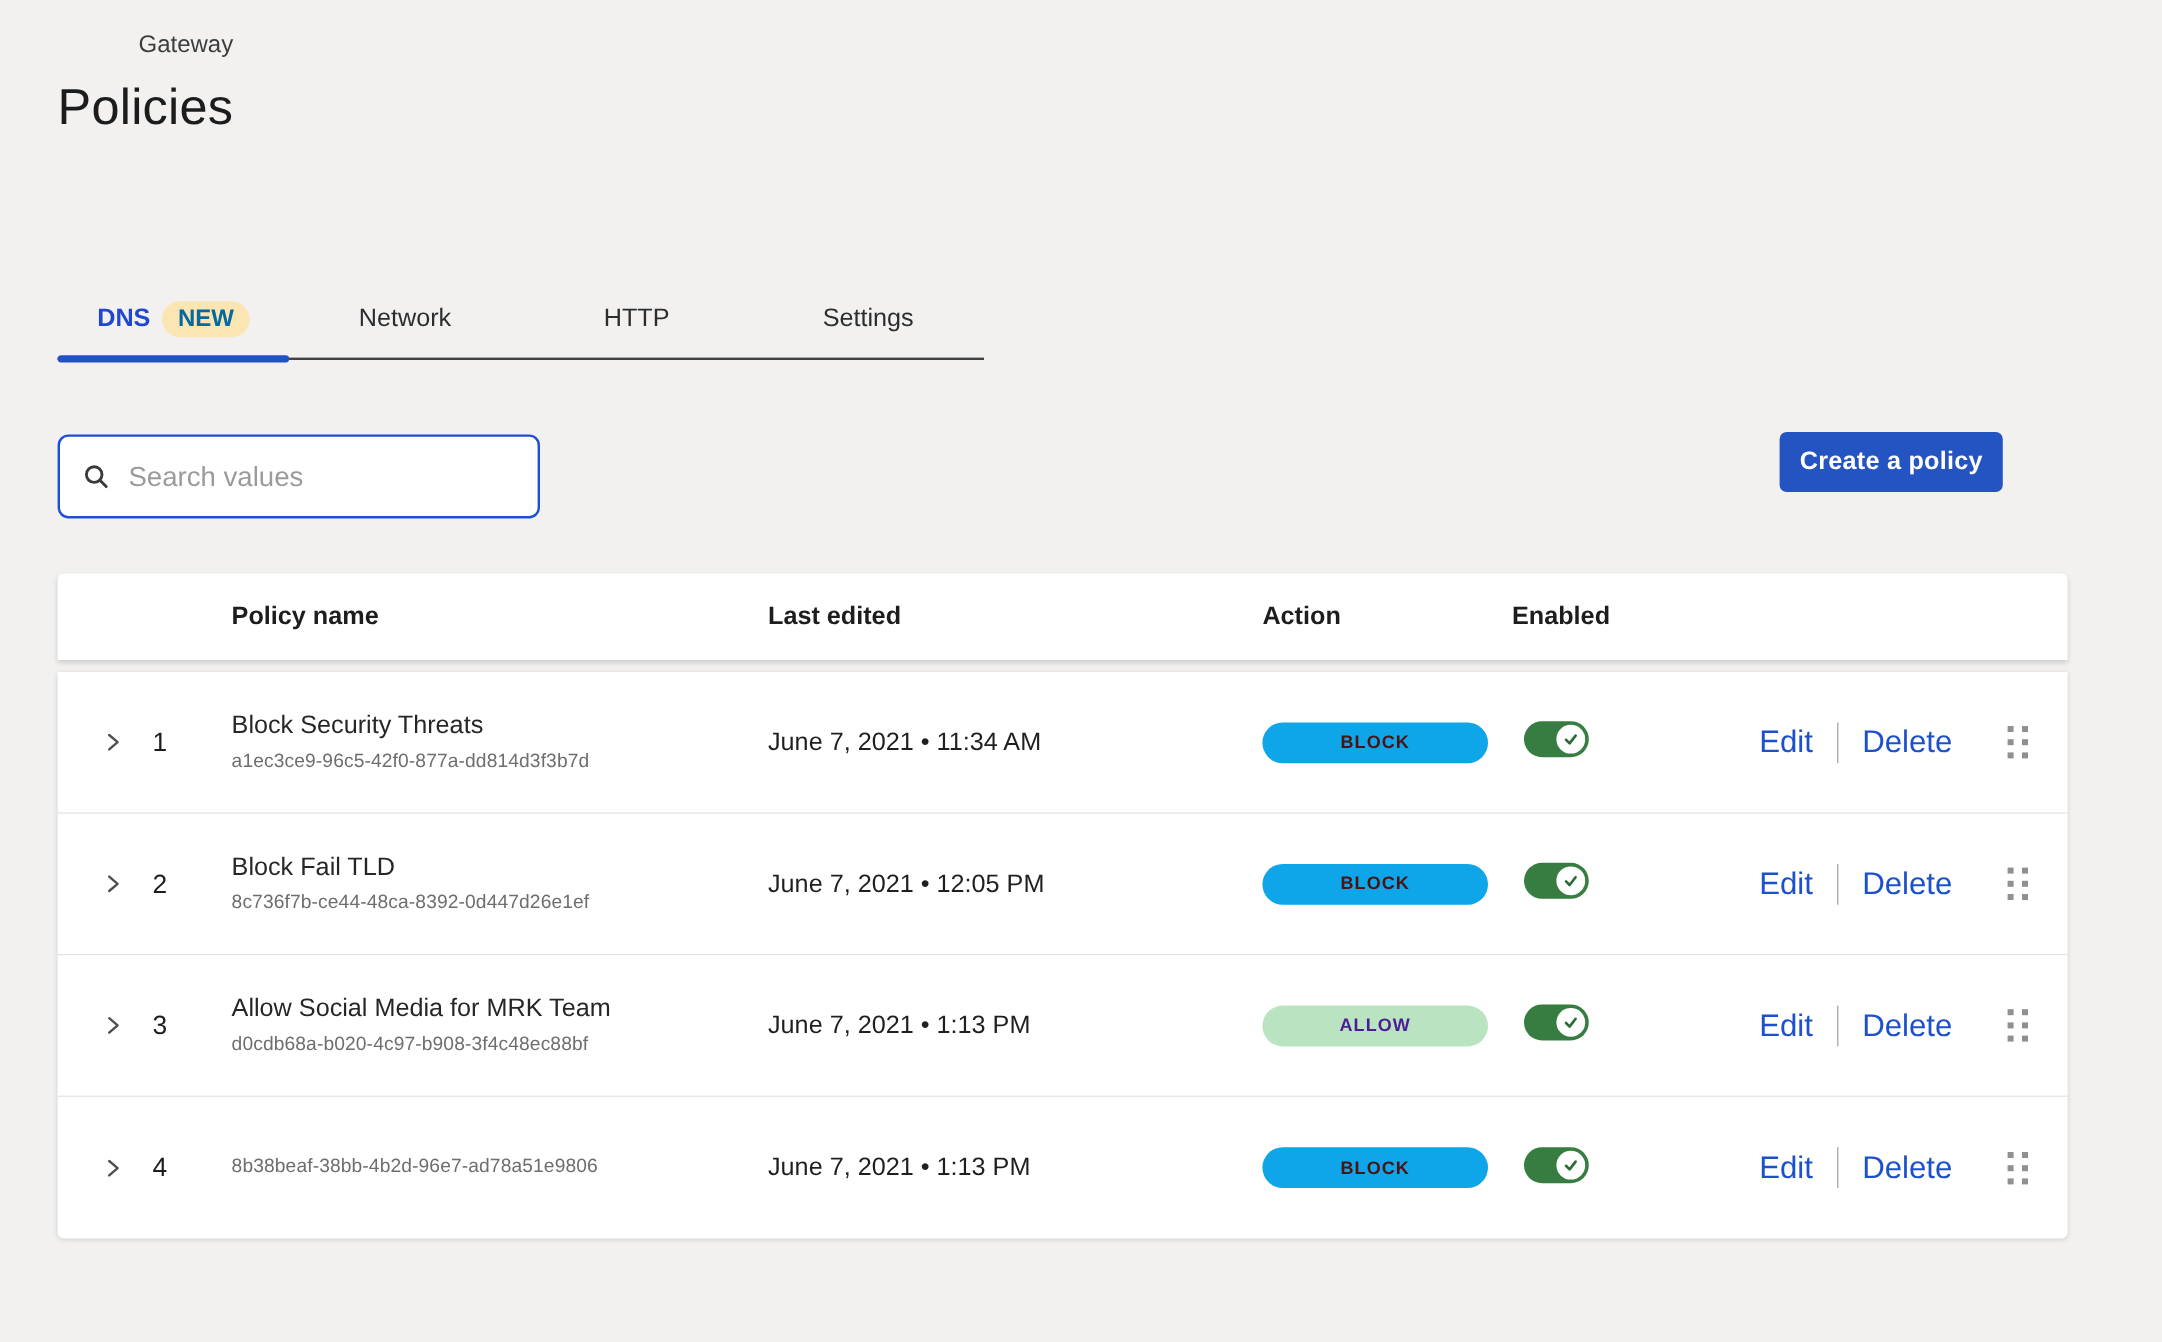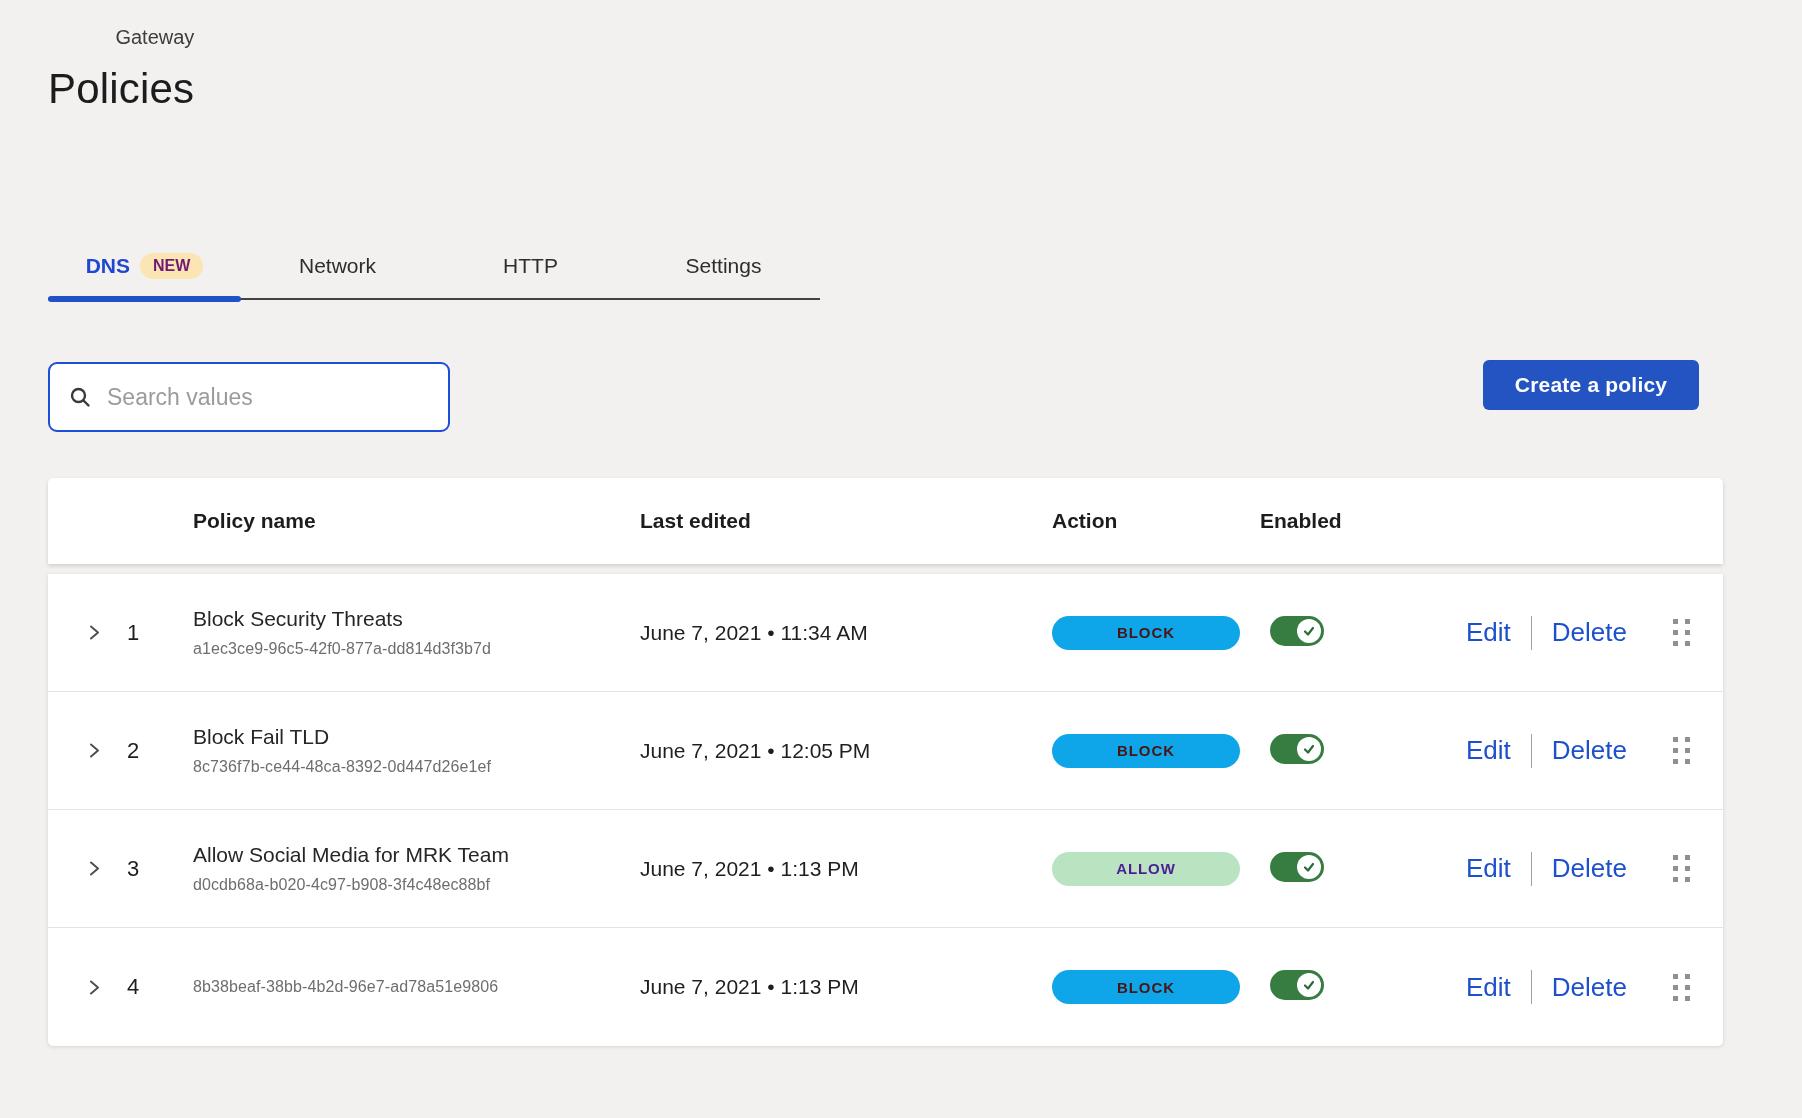--- a/index.html
+++ b/index.html
@@ -16,35 +16,35 @@
   .page-header { position:absolute; left:48px; top:26px;text-align:right; }
   .breadcrumb { font-size:20px; color:#3d3d3d; }
   .page-title { font-size:42px; font-weight:400; color:#1c1c1c; margin-top:16px; letter-spacing:0.2px; }
 
   
   .tabs { position:absolute; left:48px; top:234px; width:772px; display:flex; border-bottom:2px solid #424242; }
   .tab { flex:0 0 193px; height:64px; display:flex; align-items:center; justify-content:center; cursor:pointer; position:relative; }
   .tab-label { font-size:21px; color:#2d2d2d; }
   .tab.active .tab-label { color:#2047d0; font-weight:700; }
   .tab.active::after { content:""; position:absolute; left:0; bottom:-4px; width:100%; height:6px; background:#2151c7; border-radius:3px; }
-  .new-badge { margin-left:10px; background:#fbe5b3; color:#701a75; font-size:16px; font-weight:700; padding:5px 13px; border-radius:999px; line-height:1;text-align:center; }
+  .new-badge { margin-left:10px; background:#fbe5b3; color:#0369a1; font-size:20px; font-weight:700; padding:5px 13px; border-radius:999px; line-height:1;text-align:center; }
 
   
   .search-box { position:absolute; left:48px; top:362px; width:402px; height:70px; background:#fff;
     border:2px solid #1d4ed8; border-radius:9px; display:flex; align-items:center; padding:0 18px; gap:15px; }
   .search-box svg { flex:0 0 auto; }
   .search-input { border:none; outline:none; flex:1; font-size:23px; color:#1d1d1d; font-family:inherit; background:transparent; }
   .search-input::placeholder { color:#9b9b9b; }
-  .create-btn { position:absolute; left:1483px; top:360px; width:216px; height:50px; background:#2453c2; color:#fff;
+  .create-btn { position:absolute; left:1483px; top:360px; width:186px; height:50px; background:#2453c2; color:#fff;
     border:none; border-radius:6px; font-size:21px; font-weight:600; font-family:inherit; cursor:pointer; letter-spacing:0.2px; }
 
   
   .table-card { position:absolute; left:48px; top:478px; width:1675px; }
   .grid-cols { display:grid; grid-template-columns:145px 447px 412px 208px 206px 174px 1fr; align-items:center; }
-  .thead { height:86px; background:#fff; border-radius:5px 5px 0 0; box-shadow:0 2px 4px rgba(0,0,0,0.14); position:relative; z-index:2; }
+  .thead { height:72px; background:#fff; border-radius:5px 5px 0 0; box-shadow:0 2px 4px rgba(0,0,0,0.14); position:relative; z-index:2; }
   .th { font-size:21px; font-weight:700; color:#1d1d1d; }
   .tbody { margin-top:10px; background:#fff; border-radius:0 0 5px 5px; box-shadow:0 1px 4px rgba(0,0,0,0.12); }
   .row { height:118px; border-bottom:1px solid #e3e3e3; }
   .row:last-child { border-bottom:none; }
 
   .cell-id { display:flex; align-items:center; gap:24px; padding-left:38px; }
   .chevron { display:inline-flex; cursor:pointer; }
   .row-num { font-size:22px; color:#1d1d1d; }
 
   .policy-name { font-size:21px; color:#262626; margin-bottom:9px; }

